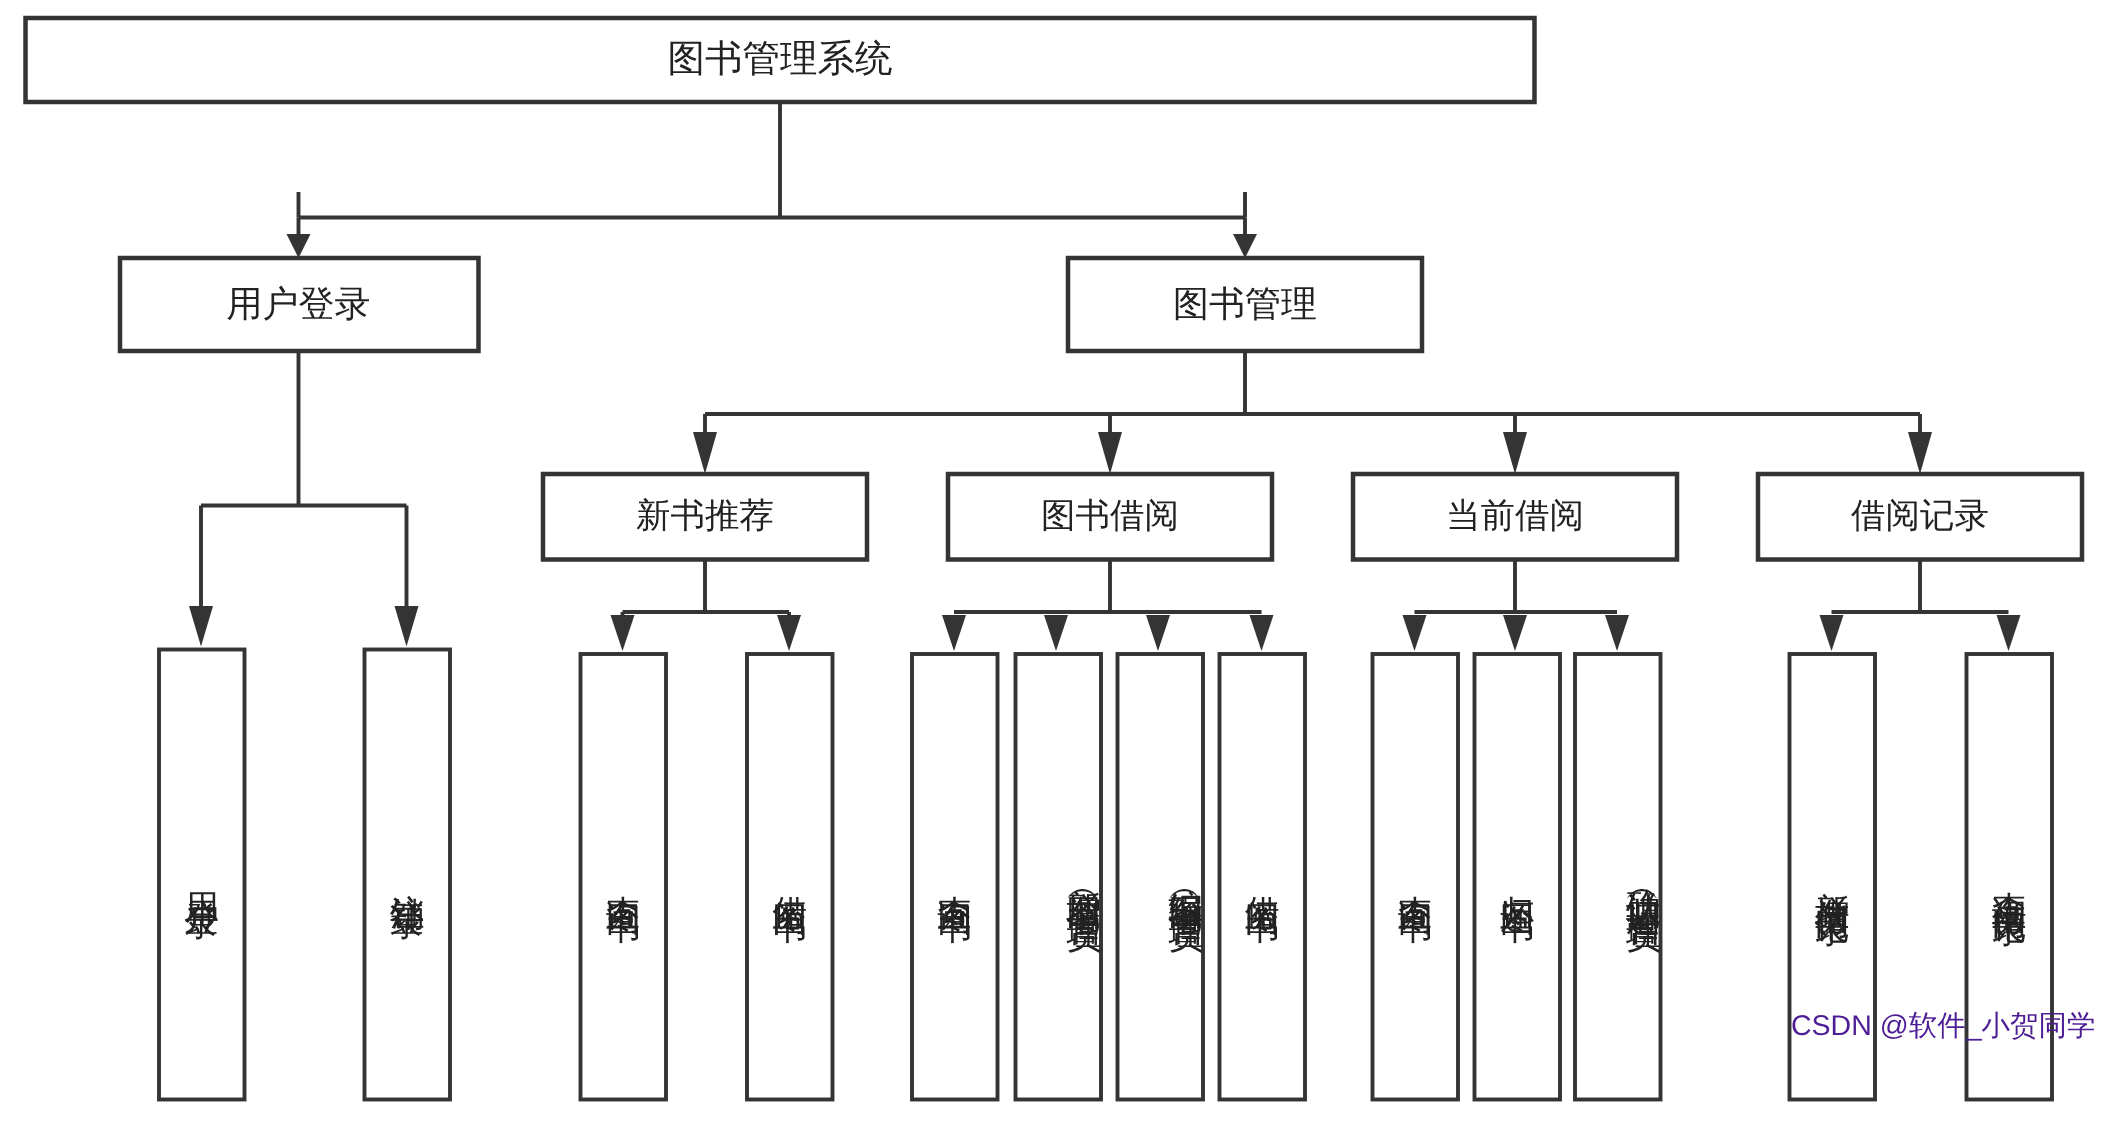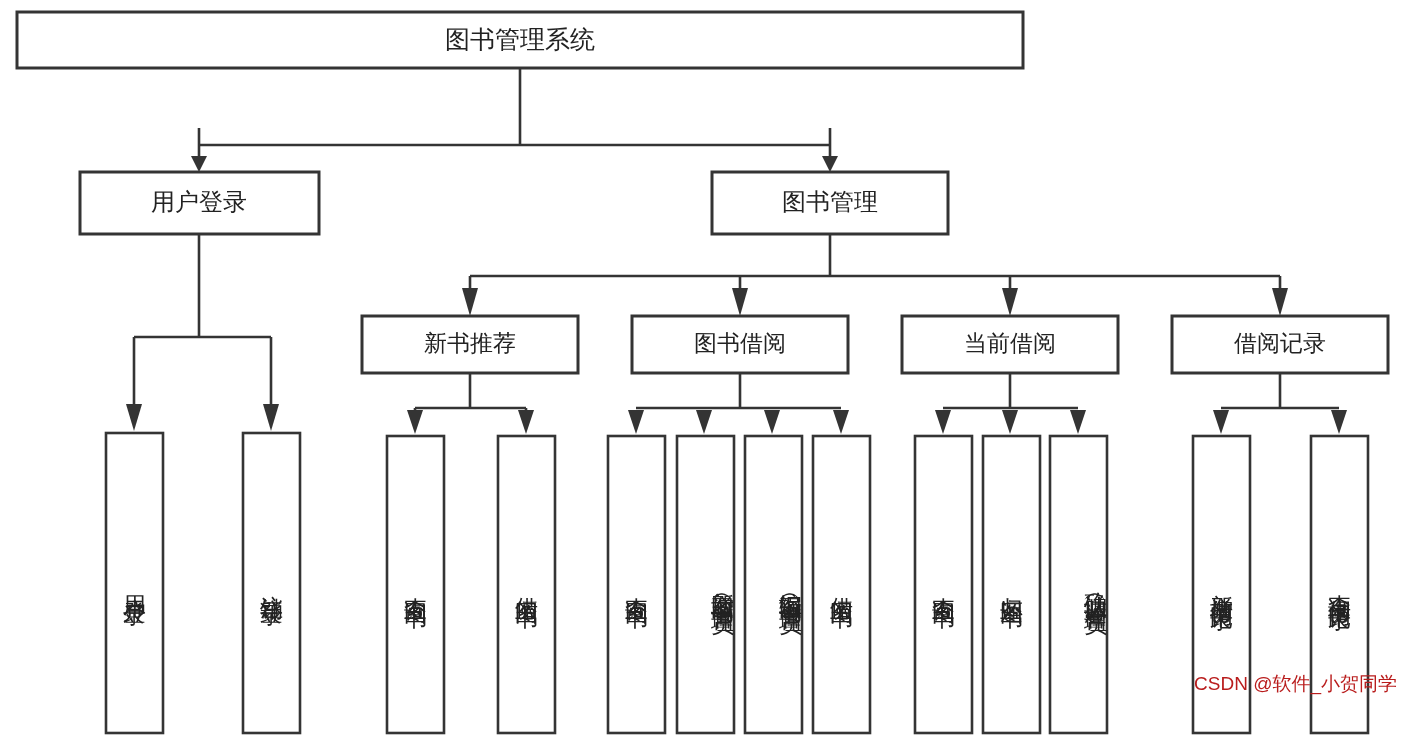--- a/index.html
+++ b/index.html
@@ -76,21 +76,21 @@
   }
   .vlabel.centered {
     align-items: center;
   }
   .watermark {
     position: absolute;
     right: 8px;
     bottom: 5px;
     font-family: "Liberation Sans", "DejaVu Sans", sans-serif;
     font-size: 19px;
-    color: #b91c1c;
+    color: #4c1d95;
     white-space: nowrap;
     pointer-events: none;
     margin-top: 20px;
   }
 </style>
 </head>
 <body>
 
 <div id="diagram-root">
 

